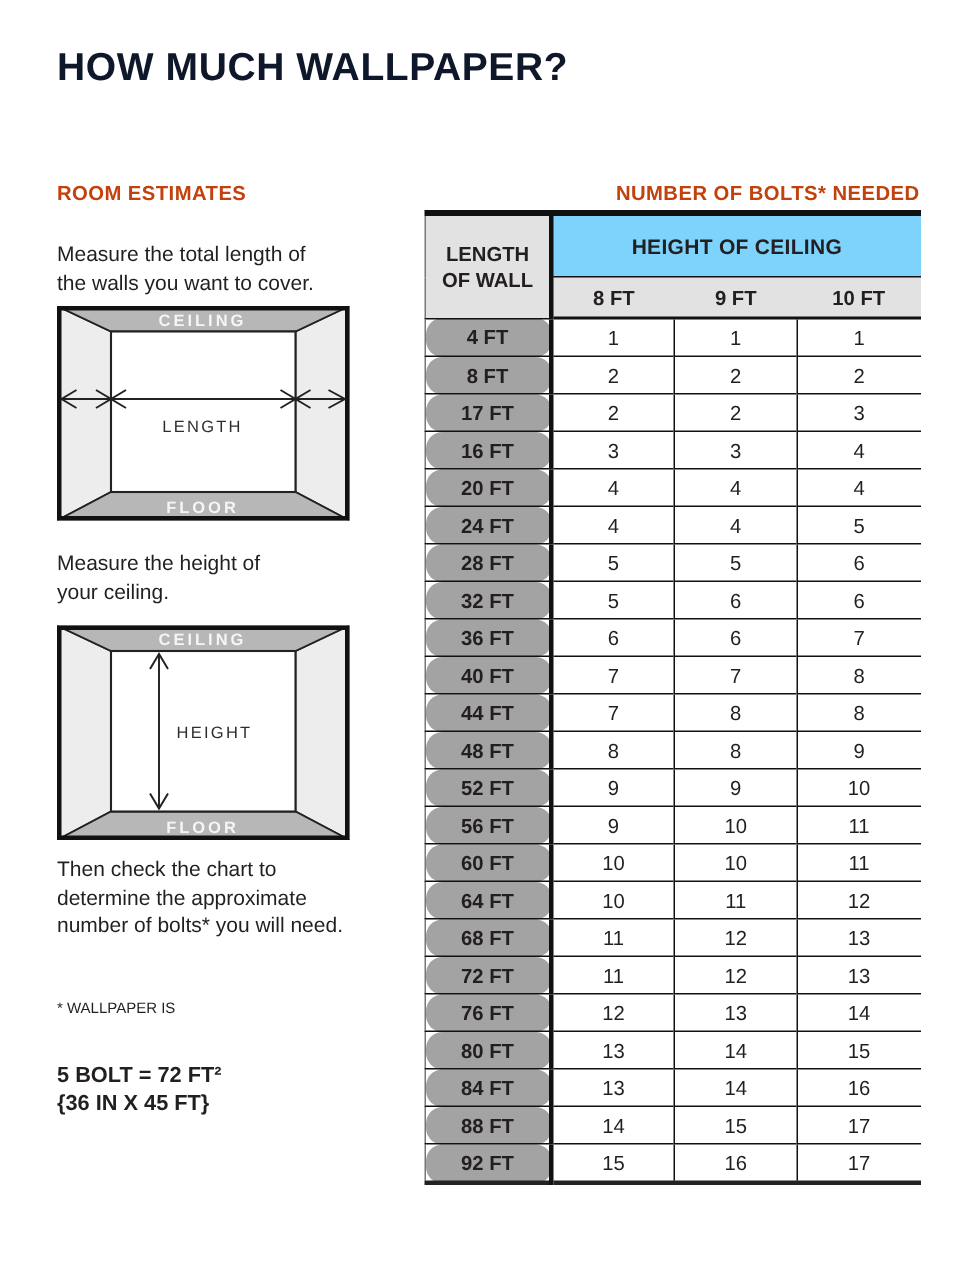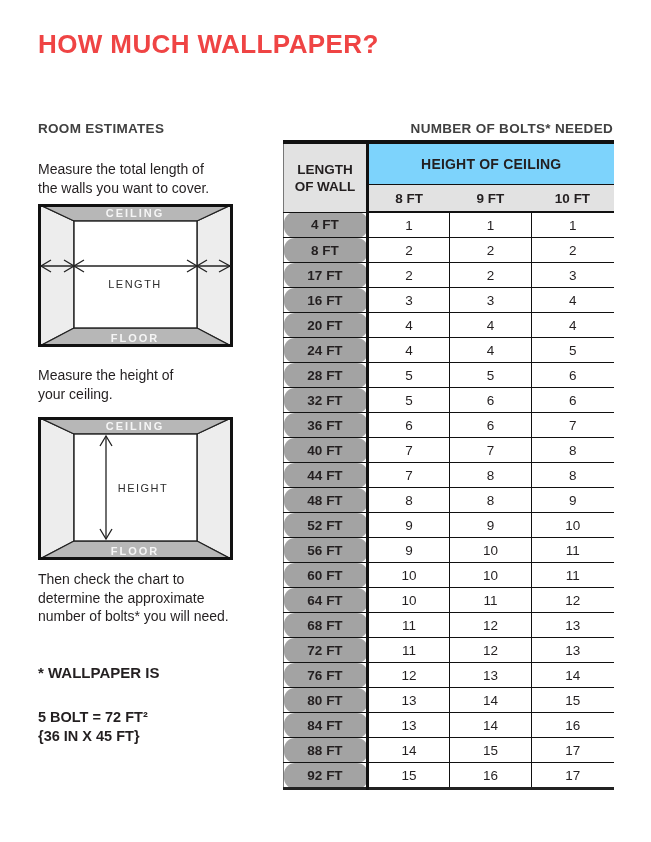--- a/index.html
+++ b/index.html
@@ -5,35 +5,35 @@
   html,body{margin:0;padding:0;}
   body{
     width:651px;height:842px;position:relative;background:#ffffff;
     font-family:"Liberation Sans",sans-serif;color:#231f20;overflow:hidden;
   }
   .abs{position:absolute;}
 
   
   .page-title{
     left:38px;top:29px;margin:0;font-size:26px;font-weight:bold;
-    color:#ef4444;letter-spacing:.4px;white-space:nowrap;
+    color:#0f172a;letter-spacing:.4px;white-space:nowrap;
   }
   .col-heading{
-    margin:0;font-size:13.5px;font-weight:bold;color:#404040;letter-spacing:.3px;
+    margin:0;font-size:13.5px;font-weight:bold;color:#c2410c;letter-spacing:.3px;
   }
   .room-heading{left:38px;top:121px;}
   .bolts-heading{left:283px;top:121px;width:330px;text-align:right;}
 
   
   .instr{margin:0;font-size:14px;line-height:18.5px;white-space:pre-line;width:225px;}
   .step-length{left:38px;top:160px;}
   .step-height{left:38px;top:366px;}
   .step-chart{left:38px;top:570px;}
 
-  .note{left:38px;top:664px;margin:0;font-size:15px;font-weight:bold;line-height:18.5px;text-align:right;}
+  .note{left:38px;top:664px;margin:0;font-size:10px;font-weight:normal;line-height:18.5px;text-align:right;}
   .note .indent{display:block;padding-left:9px;}
   .bolt-info{left:38px;top:708px;margin:0;font-size:14.5px;font-weight:bold;line-height:18.5px;}
 
   
   .diagram-length{left:38px;top:204px;}
   .diagram-height{left:38px;top:417px;}
   .room-svg text{font-family:"Liberation Sans",sans-serif;}
   .band-label{font-size:11px;font-weight:bold;fill:#f5f5f5;letter-spacing:2px;}
   .dim-label{font-size:11px;fill:#2d2d2d;letter-spacing:1.5px;}
 

